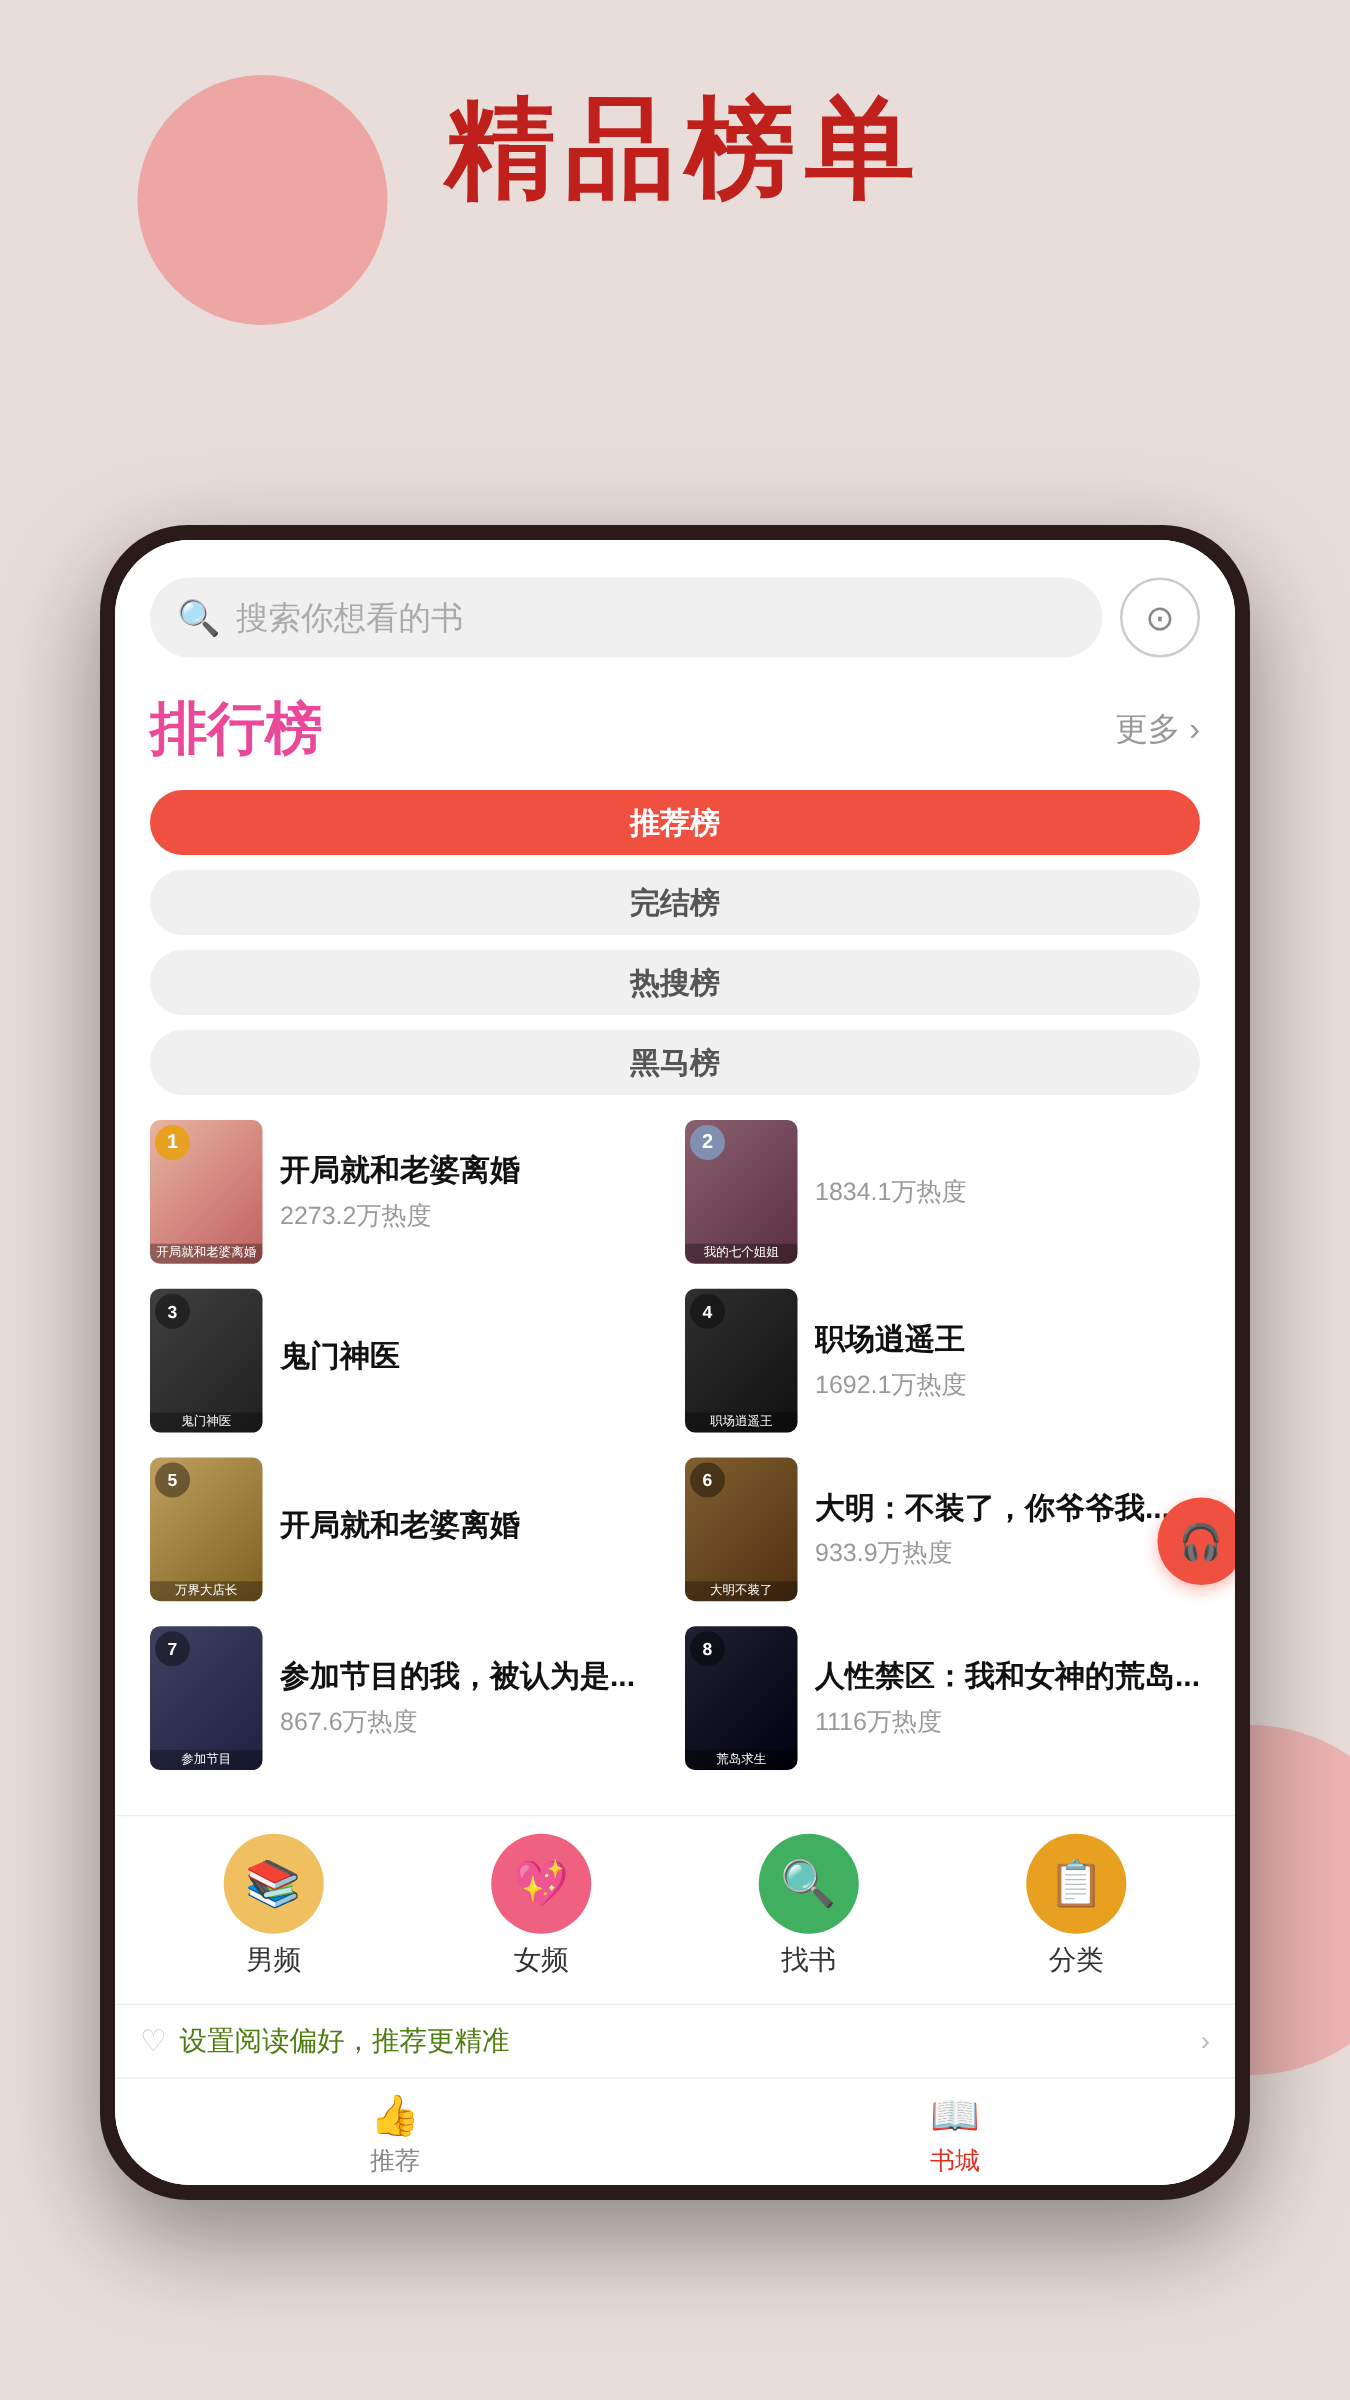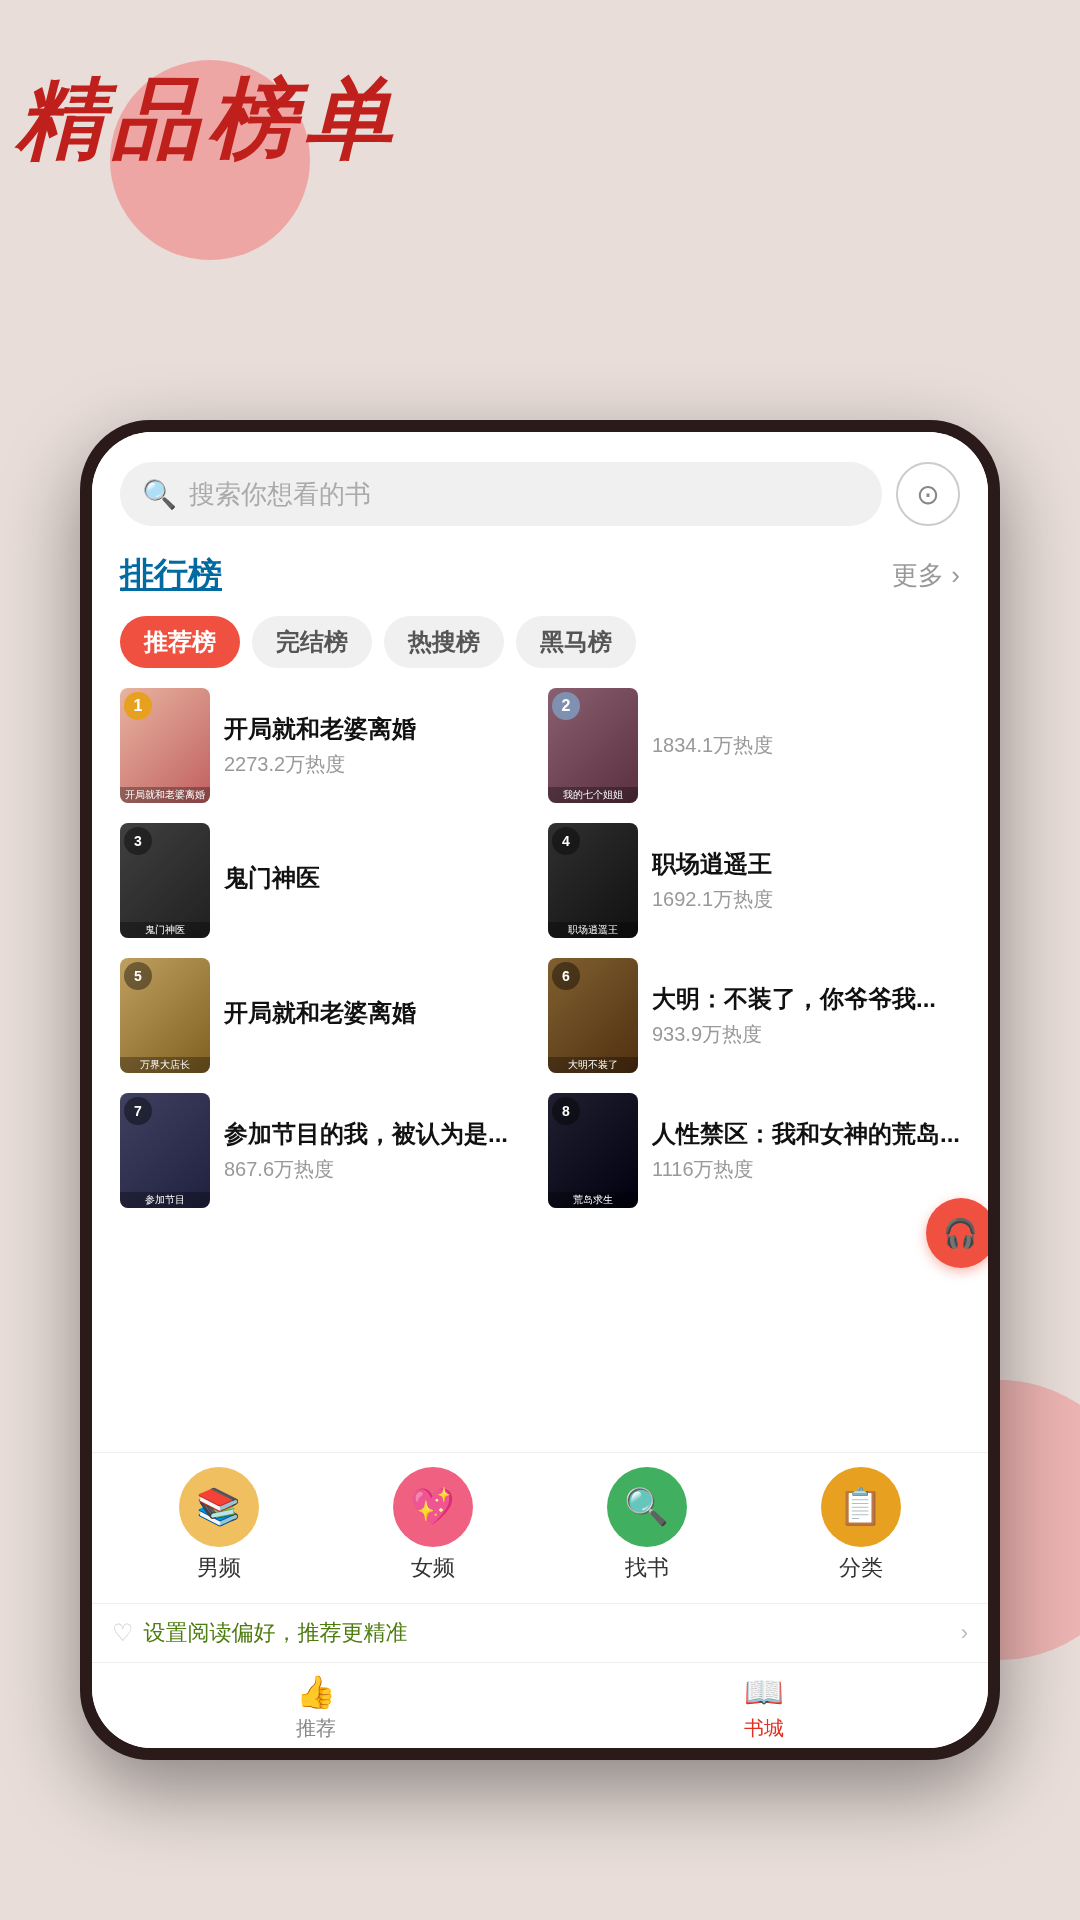--- a/index.html
+++ b/index.html
@@ -31,22 +31,22 @@
       bottom: 260px;
       right: -60px;
     }
 
     
     .header-area {
       position: absolute;
       top: 60px;
       left: 16px;
       right: 0;
+      text-align: center;
       z-index: 2;
-      font-style: italic;
     }
     .main-title {
       font-size: 88px;
       font-weight: 900;
       color: #c0201c;
       letter-spacing: 8px;
       margin-bottom: 24px;
     }
     .sub-title {
       font-size: 52px;
@@ -130,35 +130,35 @@
       overflow: hidden;
     }
     .rankings-header {
       display: flex;
       align-items: center;
       justify-content: space-between;
       margin-bottom: 18px;
       padding-top: 8px;
     }
     .rankings-title {
-      font-size: 34px;
+      font-size: 46px;
       font-weight: 800;
-      color: #0369a1;
-      text-decoration: underline;
+      color: #ec4899;
     }
     .more-link {
       font-size: 26px;
       color: #999;
     }
 
     
     .tab-bar {
       display: flex;
       gap: 12px;
       margin-bottom: 20px;
+      flex-direction: column;
     }
     .tab {
       padding: 10px 24px;
       border-radius: 30px;
       font-size: 24px;
       font-weight: 600;
       border: none;
       cursor: pointer;
     }
     .tab-active {

